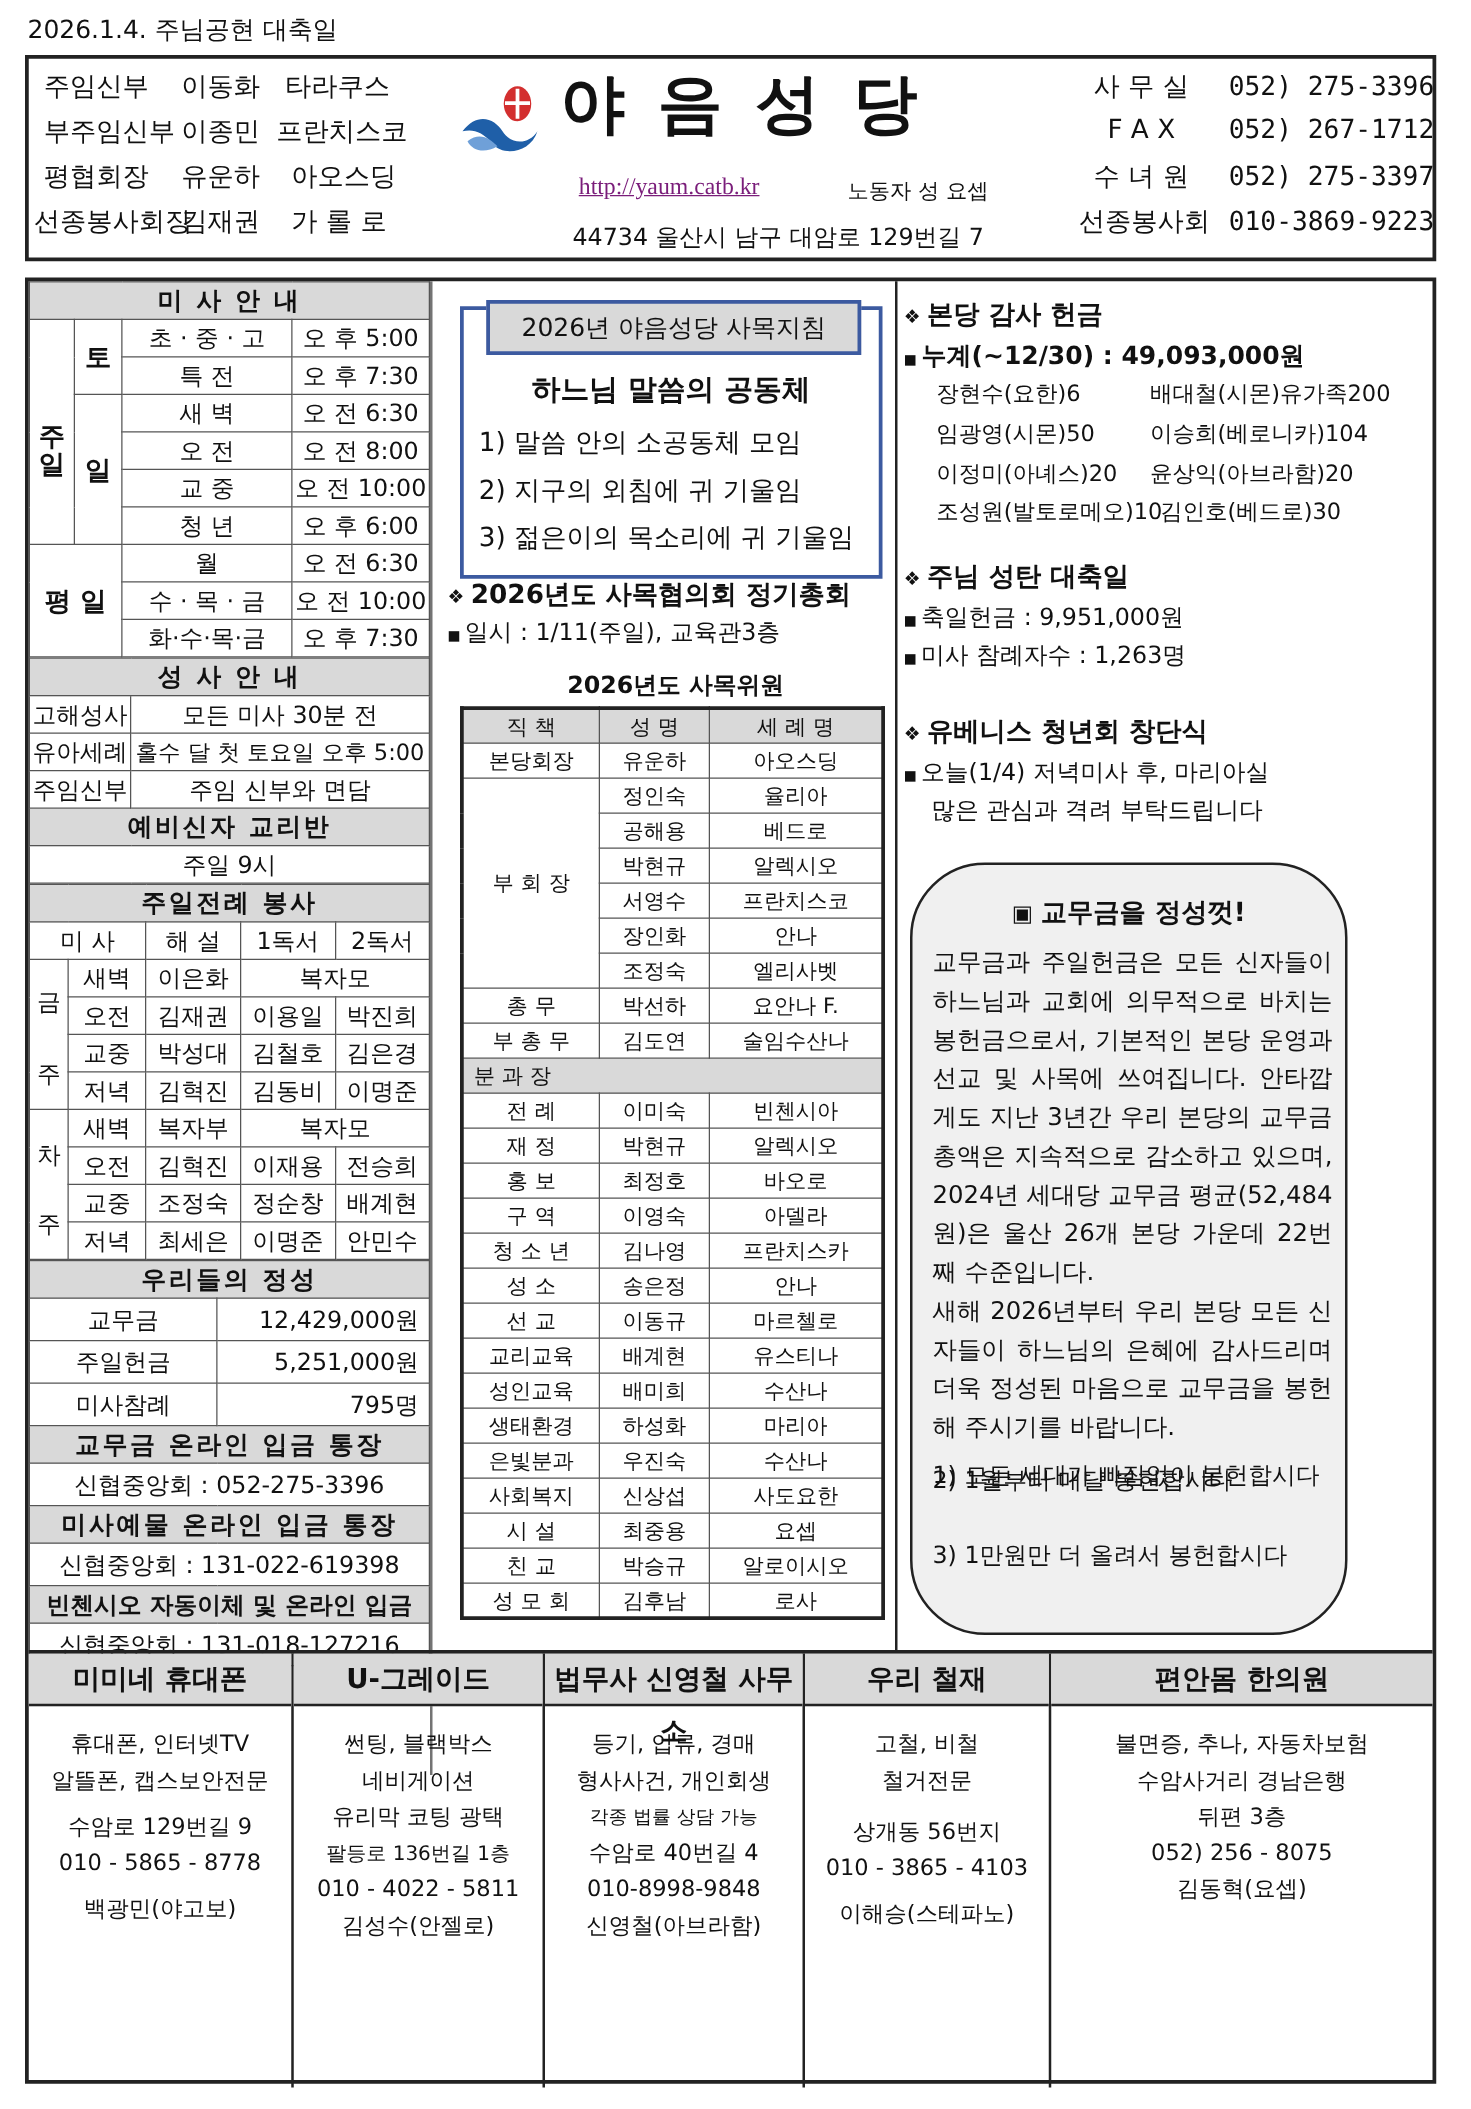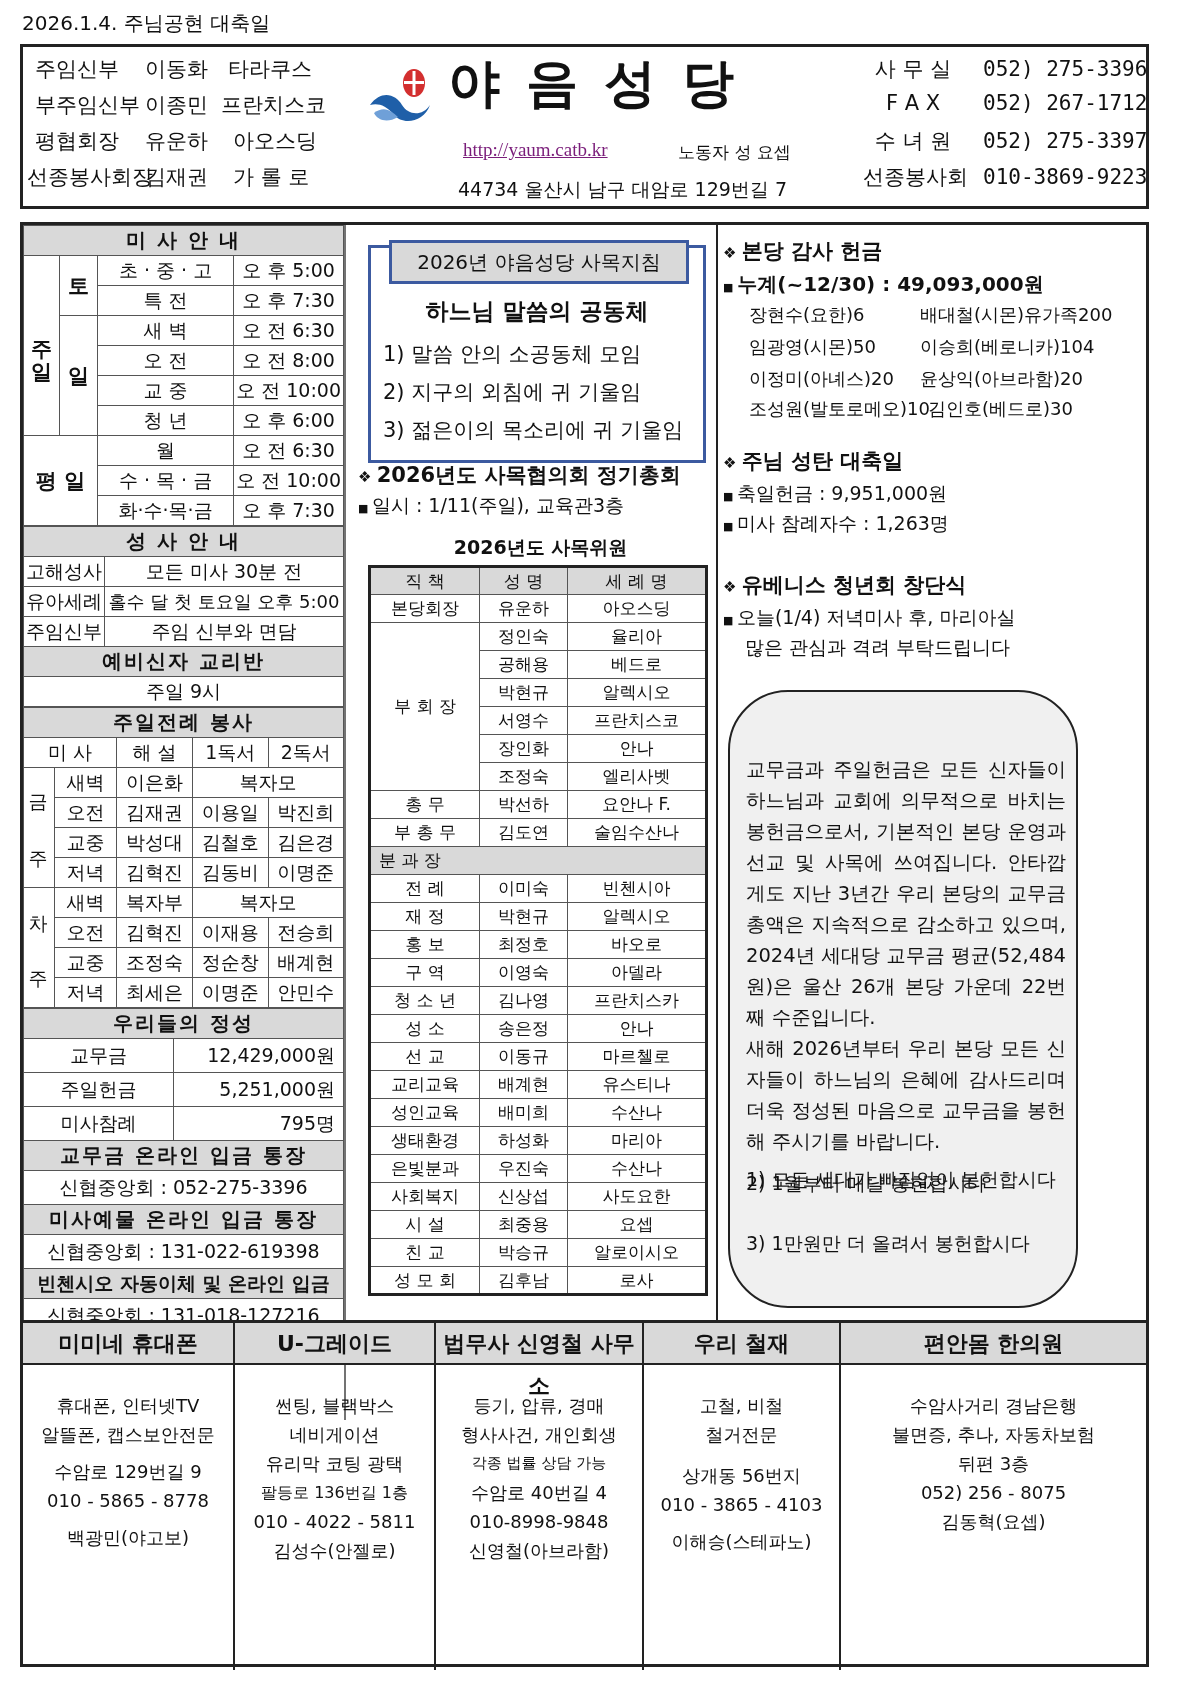--- a/index.html
+++ b/index.html
@@ -41,21 +41,21 @@
 .donor{position:absolute;font-size:18px;white-space:nowrap}
 #bubble{position:absolute;left:5px;top:465px;width:350px;height:618px;border:2px solid #222;border-radius:60px;background:#f0f0f0}
 #bubble-title{position:absolute;top:24px;width:100%;text-align:center;font-size:21px;font-weight:bold}
 #bubble-body{position:absolute;left:16px;top:62px;width:320px;font-size:19.5px;line-height:31px;text-align:justify}
 .bpledge{position:absolute;left:16px;font-size:19px;white-space:nowrap}
 #ads{position:absolute;left:0;top:1095px;width:1123px;height:347px;border-top:3px solid #222}
 .ad{position:absolute;top:0;height:347px;border-right:2px solid #222}
 .ad:last-child{border-right:none}
 .ad-title{height:42px;border-bottom:2px solid #222;background:#d9d9d9;text-align:center;font-size:22px;line-height:42px;font-weight:bold}
 .ad-line{text-align:center;font-size:18px;line-height:29px;white-space:nowrap}
-.ad-body{padding-top:26px}
+.ad-body{padding-top:16px}
 </style>
 </head>
 <body>
 
 <div id="dateline" class="abs">2026.1.4. 주님공현 대축일</div>
 
 <div id="header" class="abs">
   <div class="hrow hcol1" style="top:8px">주임신부</div>
   <div class="hrow hcol2" style="top:8px">이동화</div>
   <div class="hrow hcol3" style="top:8px;left:205px">타라쿠스</div>
@@ -423,20 +423,21 @@
 
     <div class="sec-title" style="left:0;top:222px"><span style="font-size:15px">❖ </span><span>주님 성탄 대축일</span></div>
     <div class="bullet" style="left:0;top:256px"><span style="font-size:11px">■ </span><span>축일헌금 : 9,951,000원</span></div>
     <div class="bullet" style="left:0;top:286px"><span style="font-size:11px">■ </span><span>미사 참례자수 : 1,263명</span></div>
 
     <div class="sec-title" style="left:0;top:346px"><span style="font-size:15px">❖ </span><span>유베니스 청년회 창단식</span></div>
     <div class="bullet" style="left:0;top:380px"><span style="font-size:11px">■ </span><span>오늘(1/4) 저녁미사 후, 마리아실</span></div>
     <div class="bullet" style="left:22px;top:410px">많은 관심과 격려 부탁드립니다</div>
 
     <div id="bubble">
+      <div id="bubble-title"><span style="font-size:18px">▣ </span><span>교무금을 정성껏!</span></div>
       <div id="bubble-body">
         <div>교무금과 주일헌금은 모든 신자들이 하느님과 교회에 의무적으로 바치는 봉헌금으로서, 기본적인 본당 운영과 선교 및 사목에 쓰여집니다. 안타깝게도 지난 3년간 우리 본당의 교무금 총액은 지속적으로 감소하고 있으며, 2024년 세대당 교무금 평균(52,484원)은 울산 26개 본당 가운데 22번째 수준입니다.</div>
         <div>새해 2026년부터 우리 본당 모든 신자들이 하느님의 은혜에 감사드리며 더욱 정성된 마음으로 교무금을 봉헌해 주시기를 바랍니다.</div>
       </div>
       <div class="bpledge" style="top:475px">1) 모든 세대가 빠짐없이 봉헌합시다</div>
       <div class="bpledge" style="top:479px">2) 1월부터 매달 봉헌합시다</div>
       <div class="bpledge" style="top:539px">3) 1만원만 더 올려서 봉헌합시다</div>
     </div>
   </div>
 
@@ -479,21 +480,21 @@
         <div class="ad-line">고철, 비철</div>
         <div class="ad-line">철거전문</div>
         <div class="ad-line" style="margin-top:12px">상개동 56번지</div>
         <div class="ad-line">010 - 3865 - 4103</div>
         <div class="ad-line" style="margin-top:8px">이해승(스테파노)</div>
       </div>
     </div>
     <div class="ad" style="left:818px;width:305px">
       <div class="ad-title">편안몸 한의원</div>
       <div class="ad-body">
+        <div class="ad-line">불면증, 추나, 자동차보험</div>
         <div class="ad-line">수암사거리 경남은행</div>
-        <div class="ad-line">불면증, 추나, 자동차보험</div>
         <div class="ad-line">뒤편 3층</div>
         <div class="ad-line">052) 256 - 8075</div>
         <div class="ad-line">김동혁(요셉)</div>
       </div>
     </div>
   </div>
 </div>
 
 </body></html>

